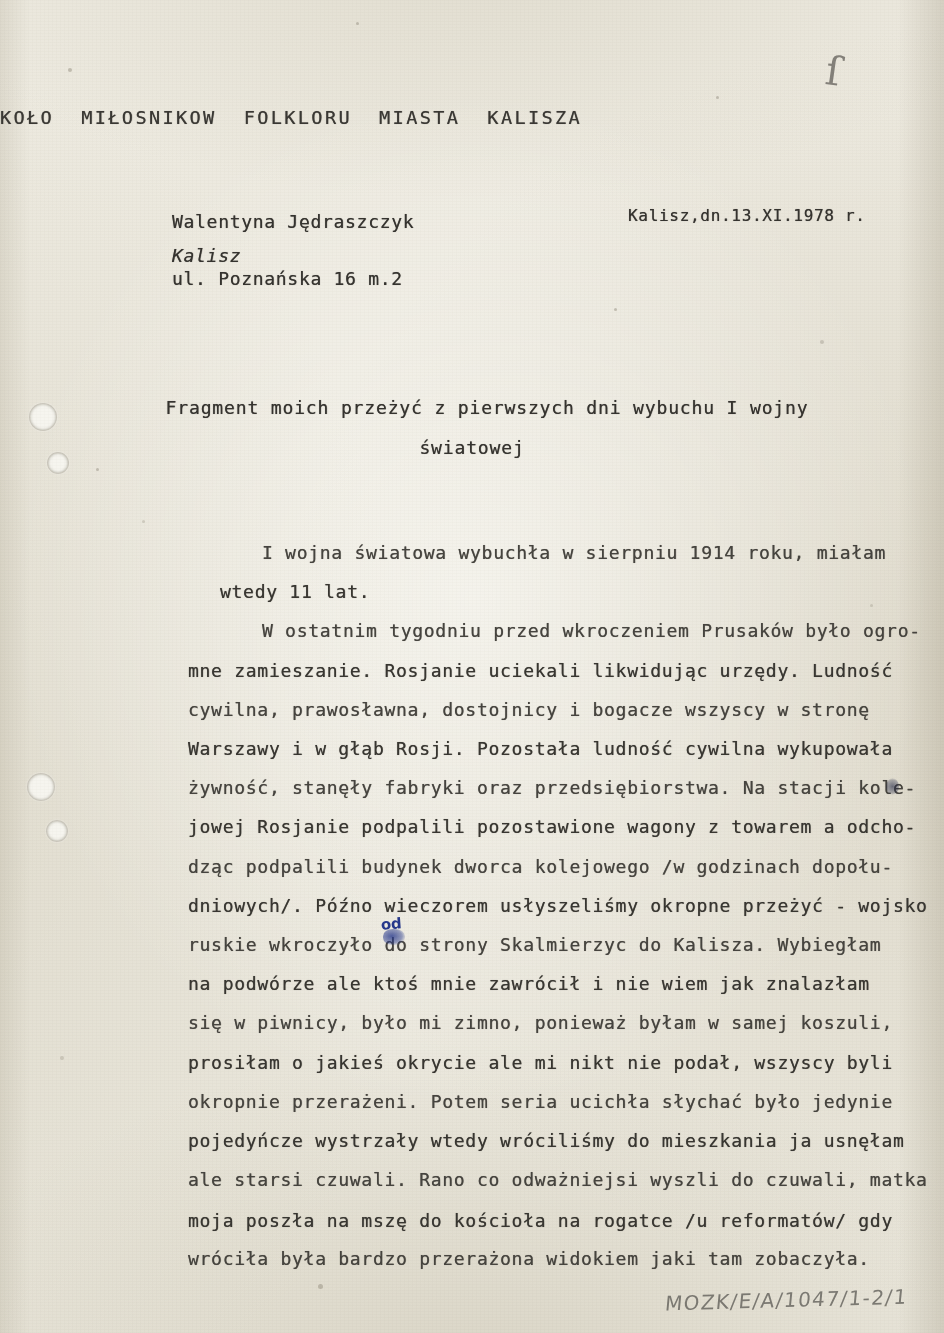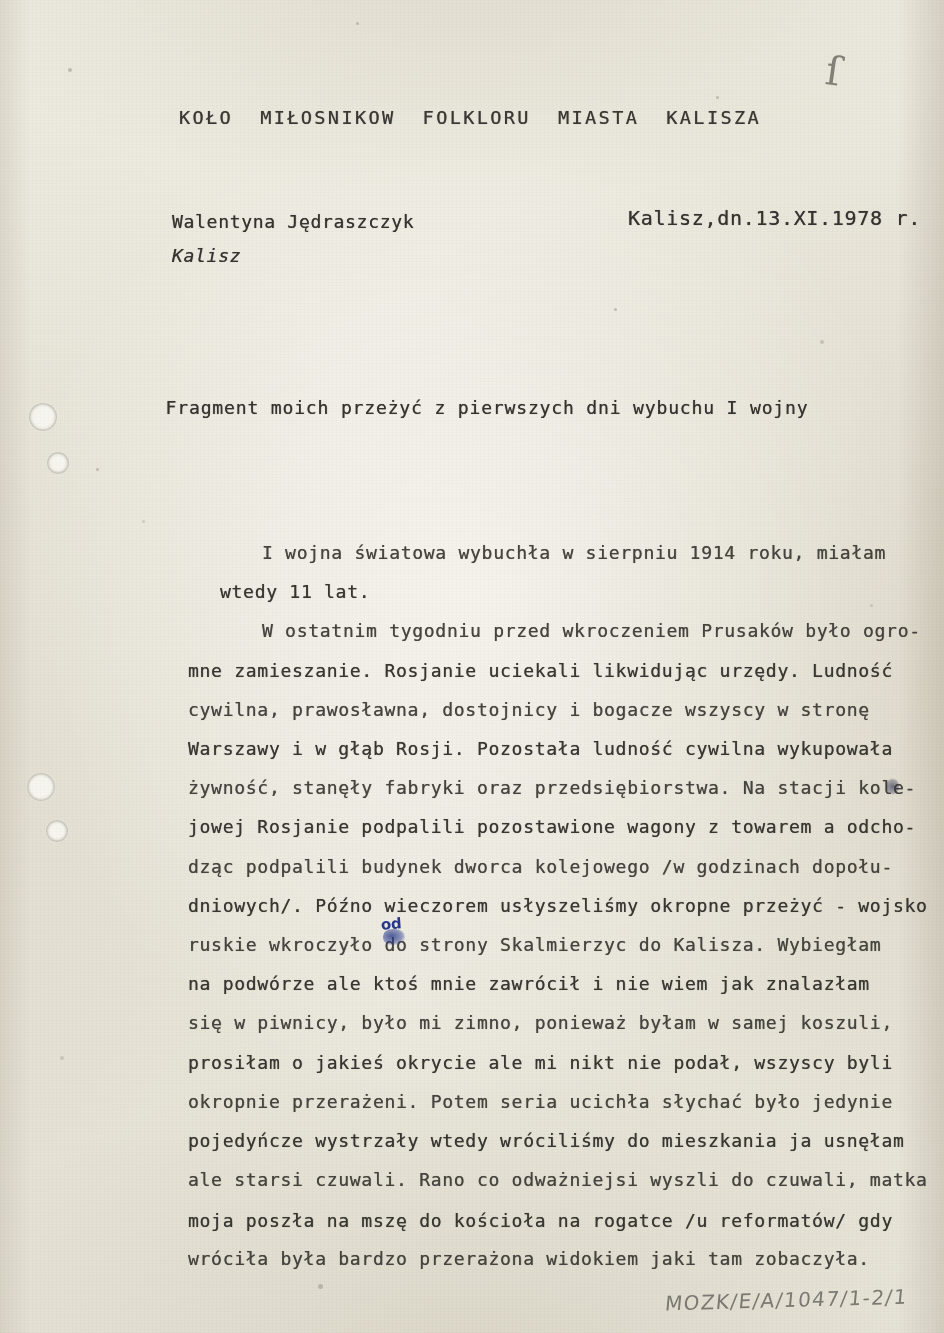--- a/index.html
+++ b/index.html
@@ -58,40 +58,39 @@
     text-shadow:
       0 0 0.7px rgba(53,51,47,0.60),
       0.4px 0.15px 0.5px rgba(70,66,58,0.30);
   }
 
   
   .doc-title {
     top: 107px;
     left: 0;
     width: 940px;
-    text-align: center;
     font-size: 18.5px;
     letter-spacing: 2.4px;
     color: #3a3834;
   }
 
   .addr {
     left: 172px;
     font-size: 18px;
     line-height: 32px;
     letter-spacing: 0.7px;
   }
   .addr-1 { top: 206px; }
   .addr-2 { top: 240px; font-style: italic; }
   .addr-3 { top: 263px; }
 
   .dateline {
     top: 206px;
     left: 628px;
-    font-size: 20px;
+    font-size: 16px;
     letter-spacing: 0.7px;
   }
 
   .subject {
     left: 0;
     width: 944px;
     text-align: center;
     font-size: 18px;
     letter-spacing: 0.85px;
   }
@@ -204,24 +203,26 @@
 
 <div class="page">
 
   <div class="edge-shade-left"></div>
   <div class="edge-shade"></div>
 
   <div class="typed doc-title">KOŁO  MIŁOSNIKOW  FOLKLORU  MIASTA  KALISZA</div>
 
   <div class="typed addr addr-1">Walentyna Jędraszczyk</div>
   <div class="typed addr addr-2">Kalisz</div>
+  <div class="typed addr addr-3">ul. Poznańska 16 m.2</div>
 
   <div class="typed dateline">Kalisz,dn.13.XI.1978 r.</div>
 
   <div class="typed subject subject-1">Fragment moich przeżyć z pierwszych dni wybuchu I wojny</div>
+  <div class="typed subject subject-2">światowej</div>
 
   <div id="body-host">
       <div class="typed body-line indent fade-a" style="top: 542px;">I wojna światowa wybuchła w sierpniu 1914 roku, miałam</div>
       <div class="typed body-line fade-b" style="top: 581.2px; margin-left: 32px;">wtedy 11 lat.</div>
       <div class="typed body-line indent fade-a" style="top: 620.4px;">W ostatnim tygodniu przed wkroczeniem Prusaków było ogro-</div>
       <div class="typed body-line fade-b" style="top: 659.6px;">mne zamieszanie. Rosjanie uciekali likwidując urzędy. Ludność</div>
       <div class="typed body-line fade-a" style="top: 698.8px;">cywilna, prawosławna, dostojnicy i bogacze wszyscy w stronę</div>
       <div class="typed body-line fade-b" style="top: 738px;">Warszawy i w głąb Rosji. Pozostała ludność cywilna wykupowała</div>
       <div class="typed body-line fade-a" style="top: 777.2px;">żywność, stanęły fabryki oraz przedsiębiorstwa. Na stacji kole-</div>
       <div class="typed body-line fade-b" style="top: 816.4px;">jowej Rosjanie podpalili pozostawione wagony z towarem a odcho-</div>

